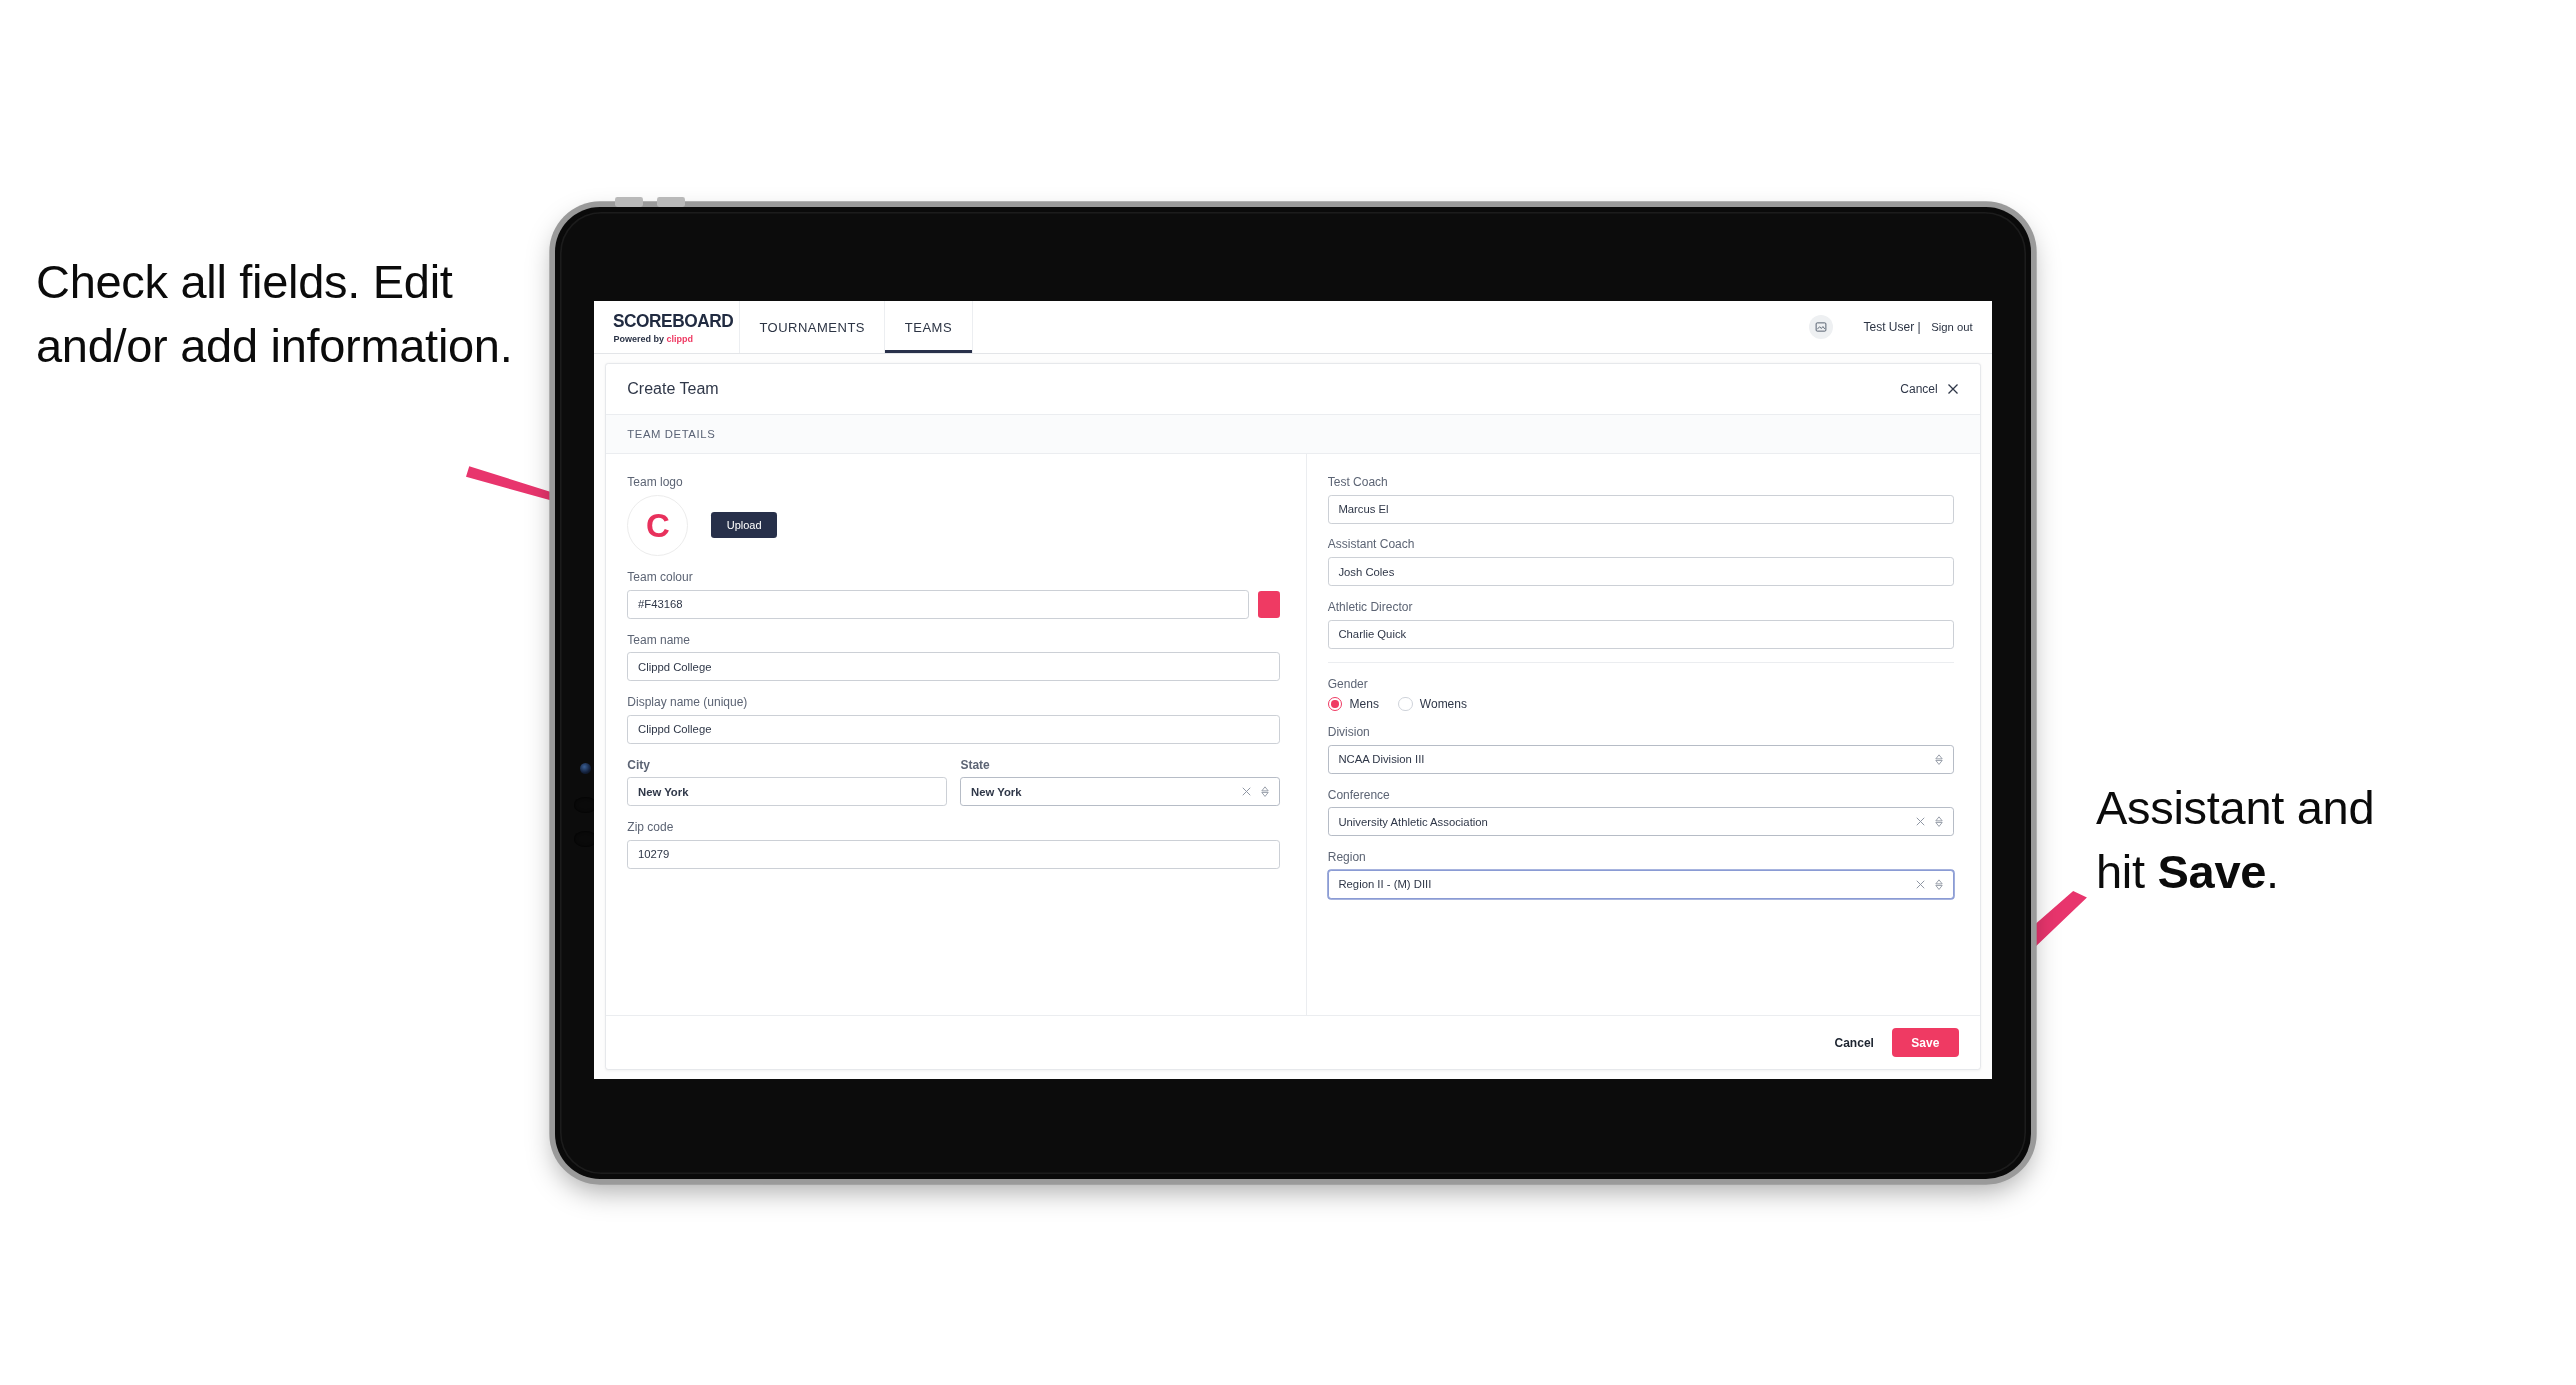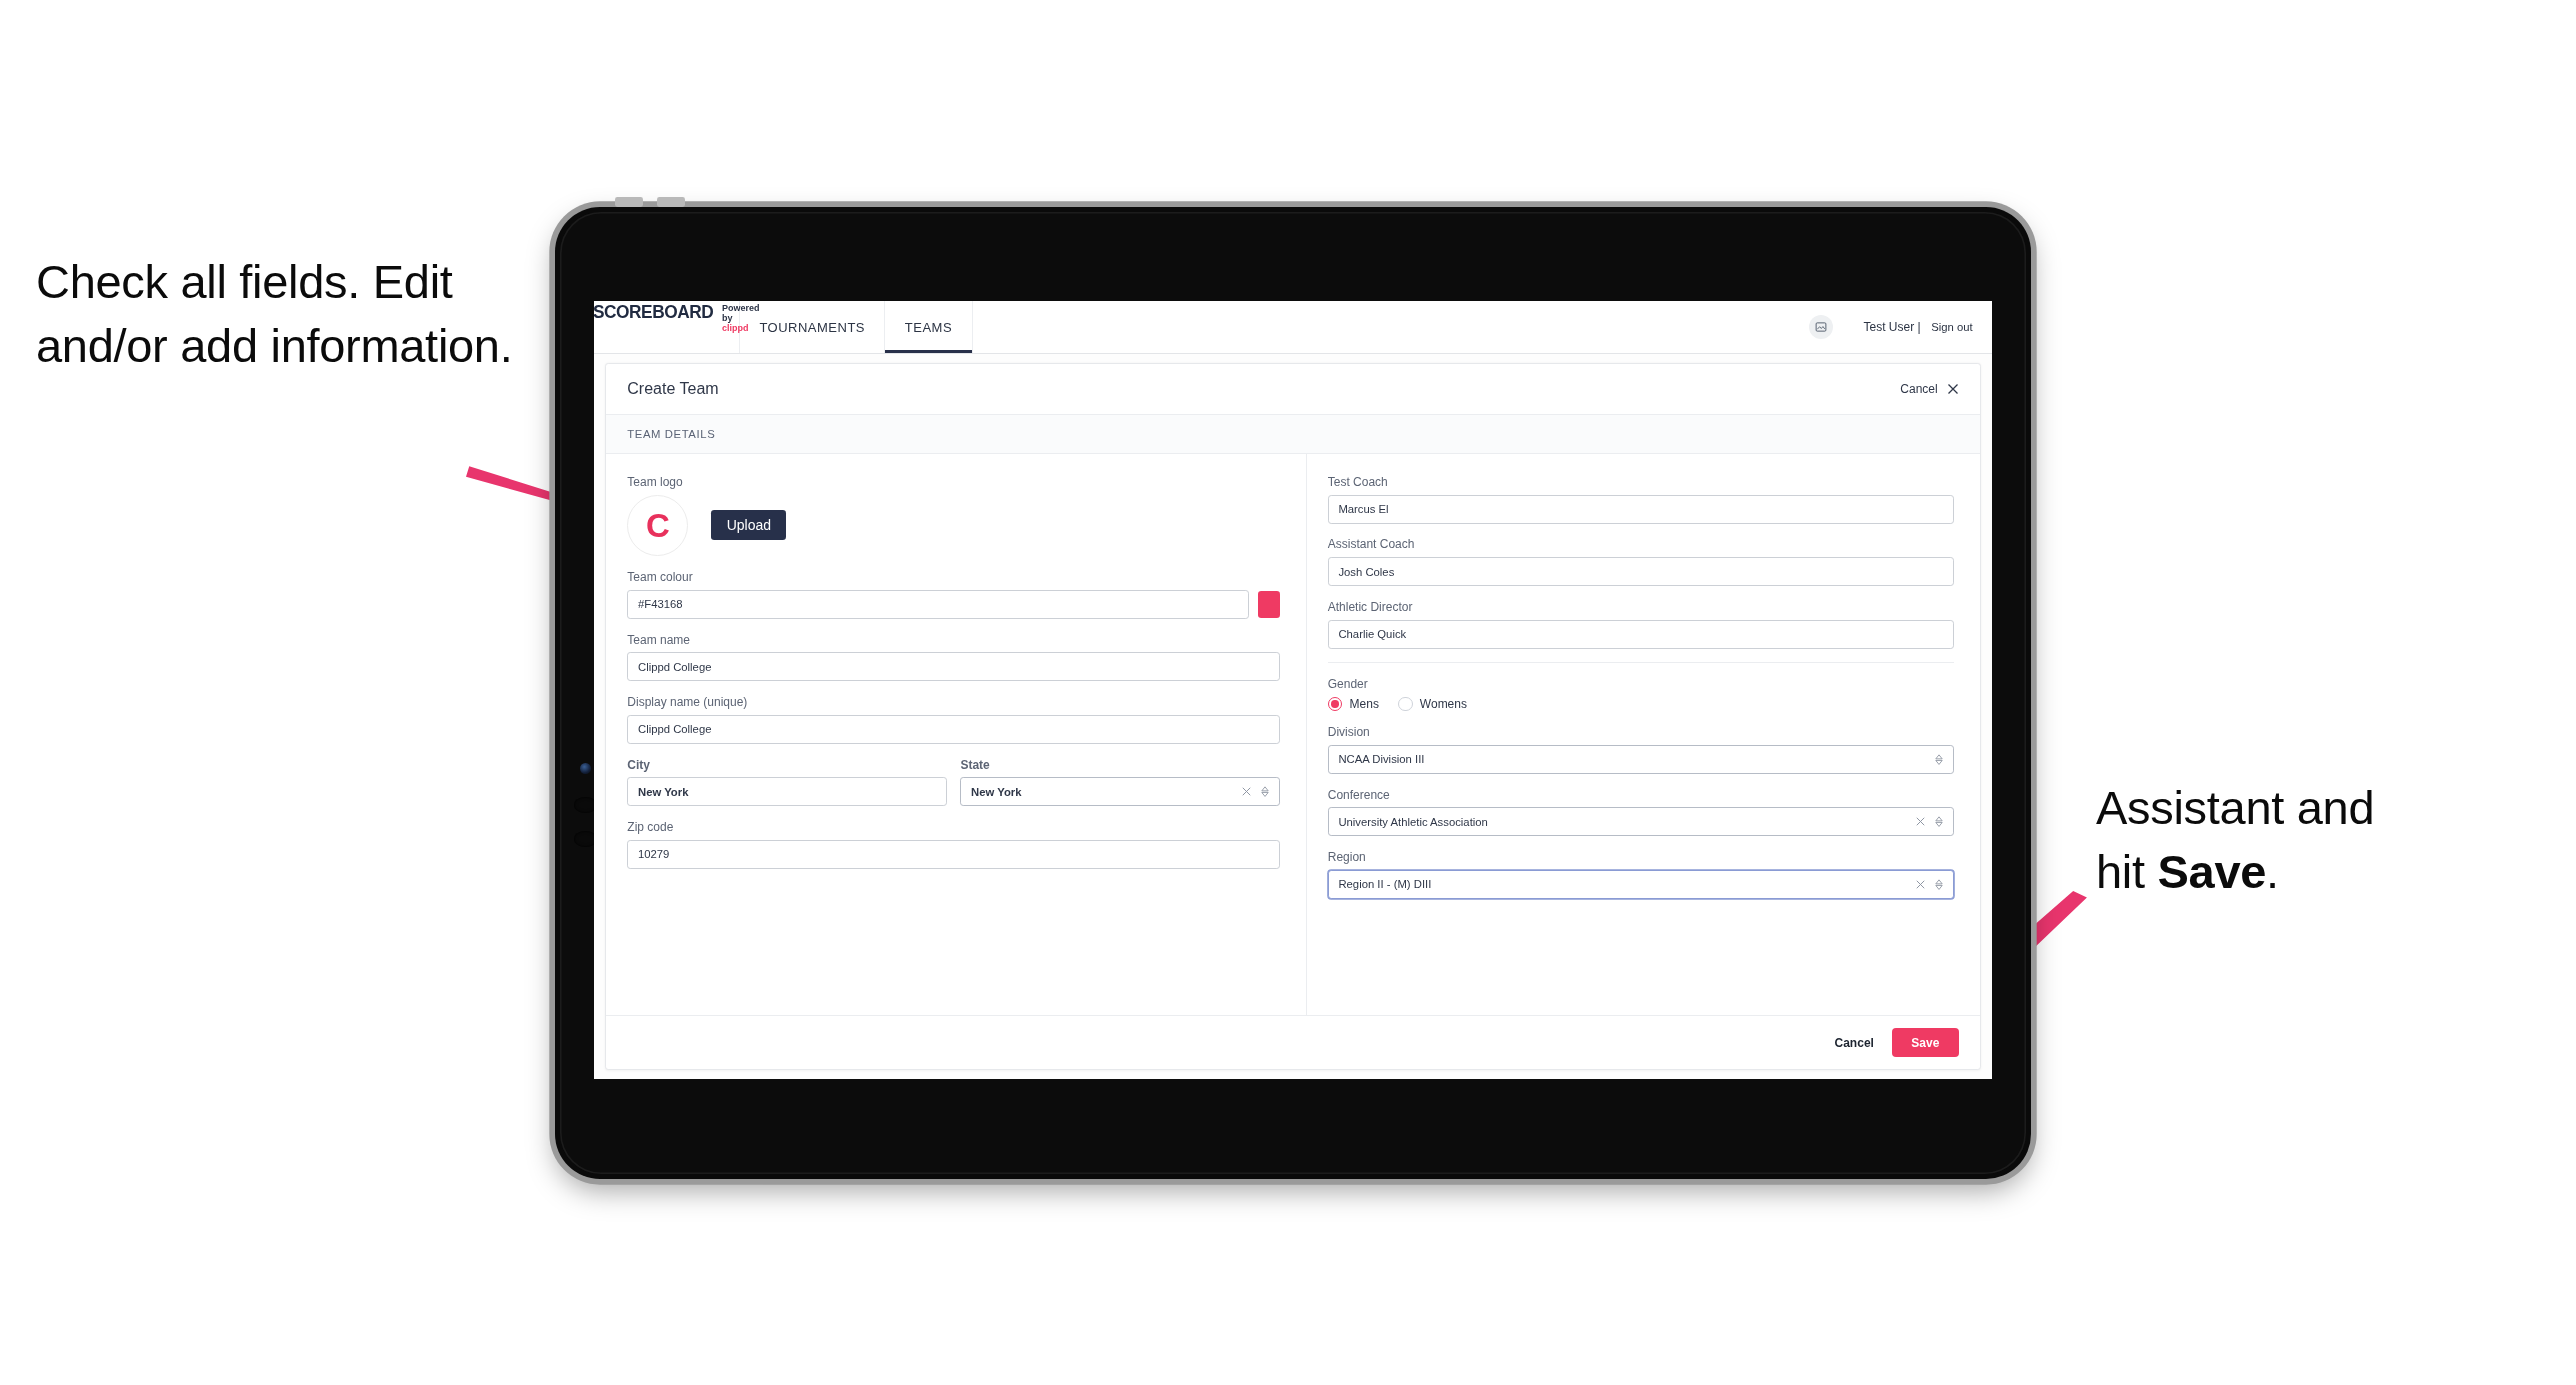--- a/index.html
+++ b/index.html
@@ -26,21 +26,21 @@
   .cam{position:absolute;left:25px;width:10.5px;height:10.5px;border-radius:50%;
        background:radial-gradient(circle at 40% 35%,#3a5f94 0%,#13203a 60%,#080808 100%);}
 
   
   #screen{position:absolute;left:39px;top:94px;width:1398px;height:778px;
           background:#fdfdfd;overflow:hidden;}
 
   
   #topnav{height:52px;background:#fff;display:flex;align-items:stretch;
           border-bottom:0.8px solid #e3e5e8;position:relative;}
-  #brand{width:146px;display:flex;flex-direction:row;justify-content:center;
+  #brand{width:146px;display:flex;flex-direction:column;justify-content:center;
          padding-left:19.4px;border-right:0.8px solid #eceef1;box-sizing:border-box;}
   #brand .bw{font-size:18.6px;font-weight:700;color:#212b41;letter-spacing:-0.5px;
              transform:scaleX(.93);transform-origin:left;font-family:"Liberation Sans",sans-serif;}
   #brand .pw{font-size:9px;font-weight:700;color:#2b3346;margin-top:1.6px;}
   #brand .pw i{font-style:normal;color:#ef3a63;}
   .navtab{display:flex;align-items:center;padding:0 19.4px;font-size:13px;color:#2c3444;
           letter-spacing:0.5px;border-right:0.8px solid #eceef1;cursor:pointer;position:relative;}
   .navtab.active:after{content:"";position:absolute;left:0;right:0;bottom:0;height:3.2px;background:#28304a;}
   #navright{margin-left:auto;display:flex;align-items:center;padding-right:19.4px;gap:10.5px;}
   #avatar{width:24px;height:24px;border-radius:50%;background:#eef0f2;display:flex;
@@ -70,21 +70,21 @@
        box-sizing:border-box;}
   .fld.sel{border-color:#b6bcc6;justify-content:space-between;}
   .fld.focus{border-color:#8a9bd4;box-shadow:0 0 0 0.8px #8a9bd4;}
   .grp{margin-bottom:13.8px;}
   .adorn{display:flex;align-items:center;gap:10.5px;color:#8d94a1;}
 
   
   #logorow{display:flex;align-items:center;gap:23px;margin-bottom:14.6px;}
   #logocircle{width:59px;height:59px;border-radius:50%;border:0.8px solid #ececec;
               display:flex;align-items:center;justify-content:center;background:#fff;}
-  #uploadbtn{background:#27304a;color:#fff;font-size:14px;border-radius:3.2px;
+  #uploadbtn{background:#27304a;color:#fff;font-size:11px;border-radius:3.2px;
              padding:7.3px 15.4px;cursor:pointer;}
 
   #colourrow{display:flex;align-items:center;gap:9px;}
   #colourrow .fld{flex:1;}
   #swatch{width:22px;height:27px;border-radius:3.2px;}
 
   .row2{display:flex;gap:13.8px;}
   .row2 > div{flex:1;font-weight:bold;}
 
   .hr{height:0.8px;background:#ebedf0;margin:6.5px 0 13.8px 0;}

